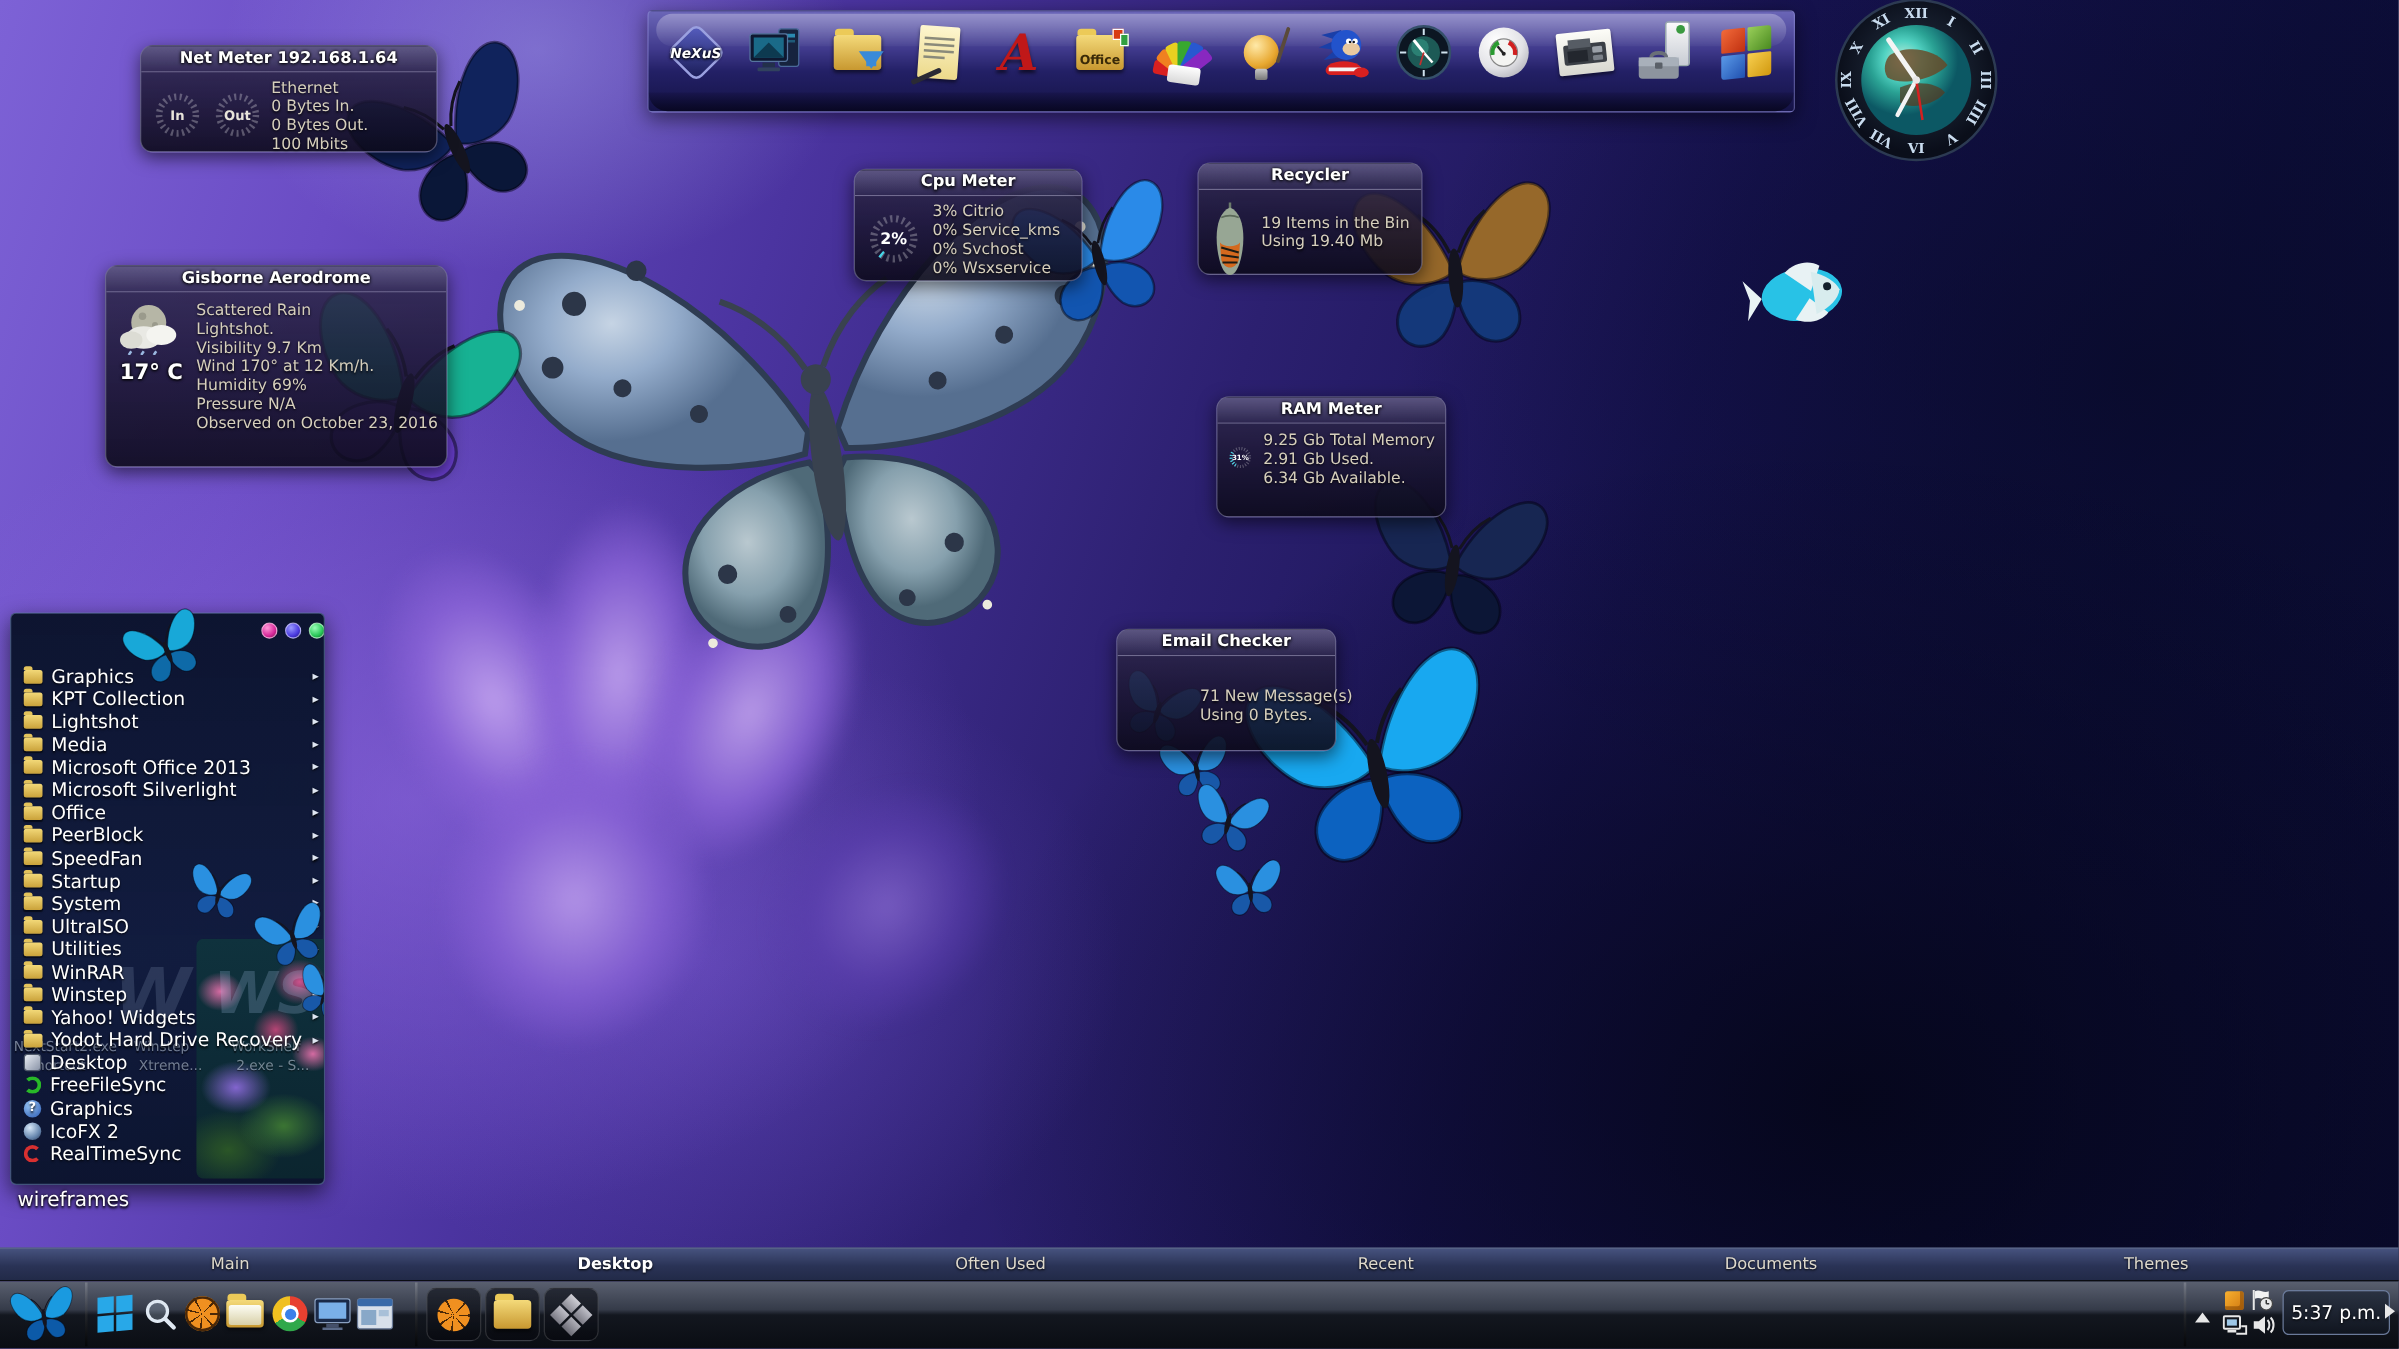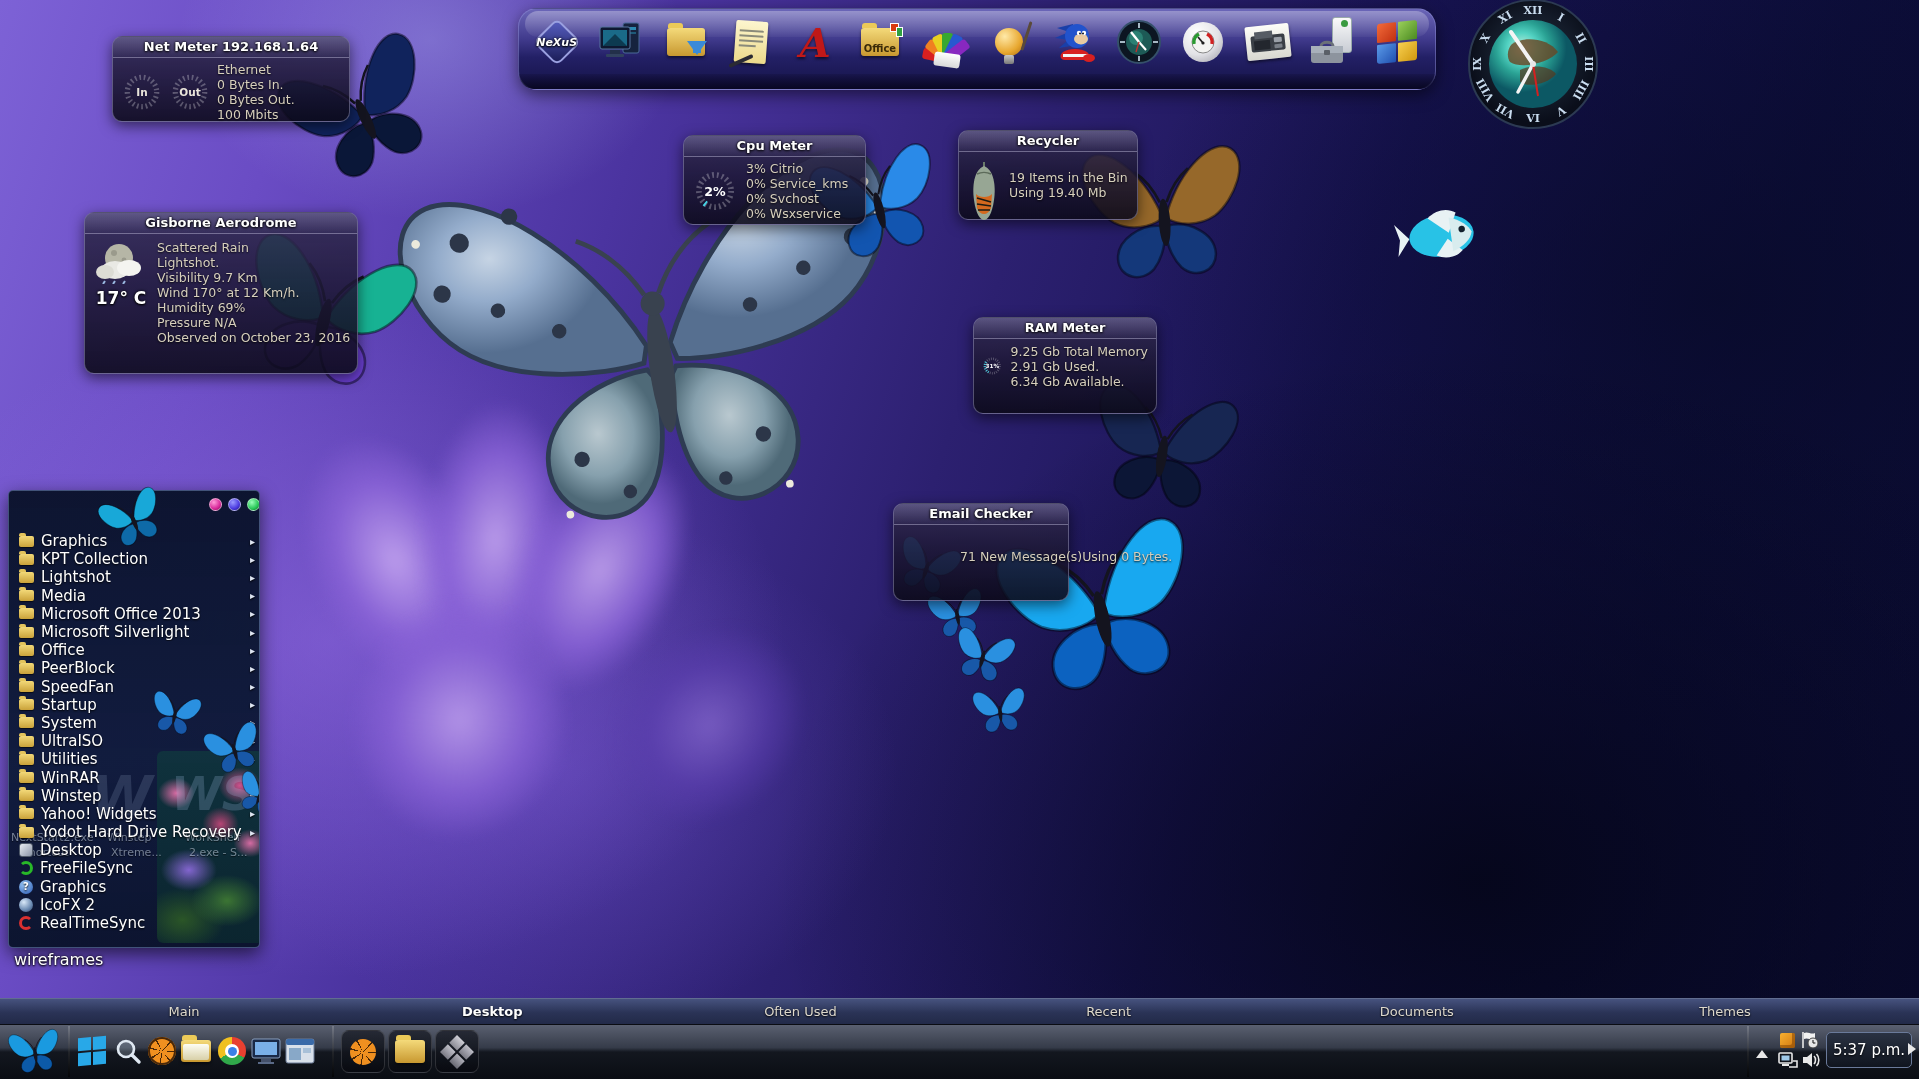--- a/index.html
+++ b/index.html
@@ -50,21 +50,21 @@
     background:
      radial-gradient(26px 22px at 18% 22%,#e070a8,transparent 70%),
      radial-gradient(30px 26px at 78% 18%,#d85590,transparent 70%),
      radial-gradient(24px 20px at 88% 48%,#e070a8,transparent 70%),
      radial-gradient(26px 24px at 60% 38%,#c04878,transparent 70%),
      radial-gradient(40px 30px at 30% 62%,#8a6ad8,transparent 70%),
      radial-gradient(50px 36px at 66% 78%,#3f7a34,transparent 72%),
      radial-gradient(60px 44px at 24% 88%,#2e5a28,transparent 72%),
      linear-gradient(#10343e,#0c2630)}
   
-  .dock{position:absolute;left:518px;top:8px;width:918px;height:82px;border-radius:19px;
+  .dock{position:absolute;left:518px;top:8px;width:918px;height:82px;border-radius:4px;
     border:1px solid rgba(150,150,220,.45);
     background:linear-gradient(180deg,#6b66b8 0%,#403a8c 38%,#232066 60%,#151347 100%);
     box-shadow:0 5px 16px rgba(0,0,0,.5);display:flex;justify-content:space-evenly;align-items:flex-start;padding-top:6px}
   .dock::before{content:"";position:absolute;left:6px;right:6px;top:2px;height:26px;border-radius:14px;
     background:linear-gradient(rgba(255,255,255,.30),rgba(255,255,255,.04));pointer-events:none}
   .dock::after{content:"";position:absolute;left:0;right:0;bottom:0;height:15px;border-radius:0 0 15px 15px;
     background:linear-gradient(rgba(12,10,45,.2),rgba(6,5,28,.85))}
   .dki{width:54px;height:54px;display:flex;align-items:center;justify-content:center;position:relative;z-index:2}
   
   .tabstrip{position:absolute;left:0;top:998px;width:1919px;height:26px;
@@ -289,21 +289,21 @@
     <div>
       <div class="wl">9.25 Gb Total Memory</div>
       <div class="wl">2.91 Gb Used.</div>
       <div class="wl">6.34 Gb Available.</div>
     </div>
   </div>
 </div>
 
 <div class="widget" style="left:893px;top:503px;width:176px;height:98px">
   <div class="w-title">Email Checker</div>
-  <div class="w-body" style="padding-left:66px;padding-top:24px;flex-direction:row;align-items:flex-start">
+  <div class="w-body" style="padding-left:66px;padding-top:24px;flex-direction:column;align-items:flex-start">
     <div class="wl">71 New Message(s)</div>
     <div class="wl">Using 0 Bytes.</div>
   </div>
 </div>
 
 <div class="abs" style="left:1462px;top:0px;width:142px;height:132px">
   <svg width="142" height="132" viewBox="0 0 142 132">
     <defs>
       <radialGradient id="sph" cx="38%" cy="32%">
           <stop offset="0%" stop-color="#c8f0de"></stop>

